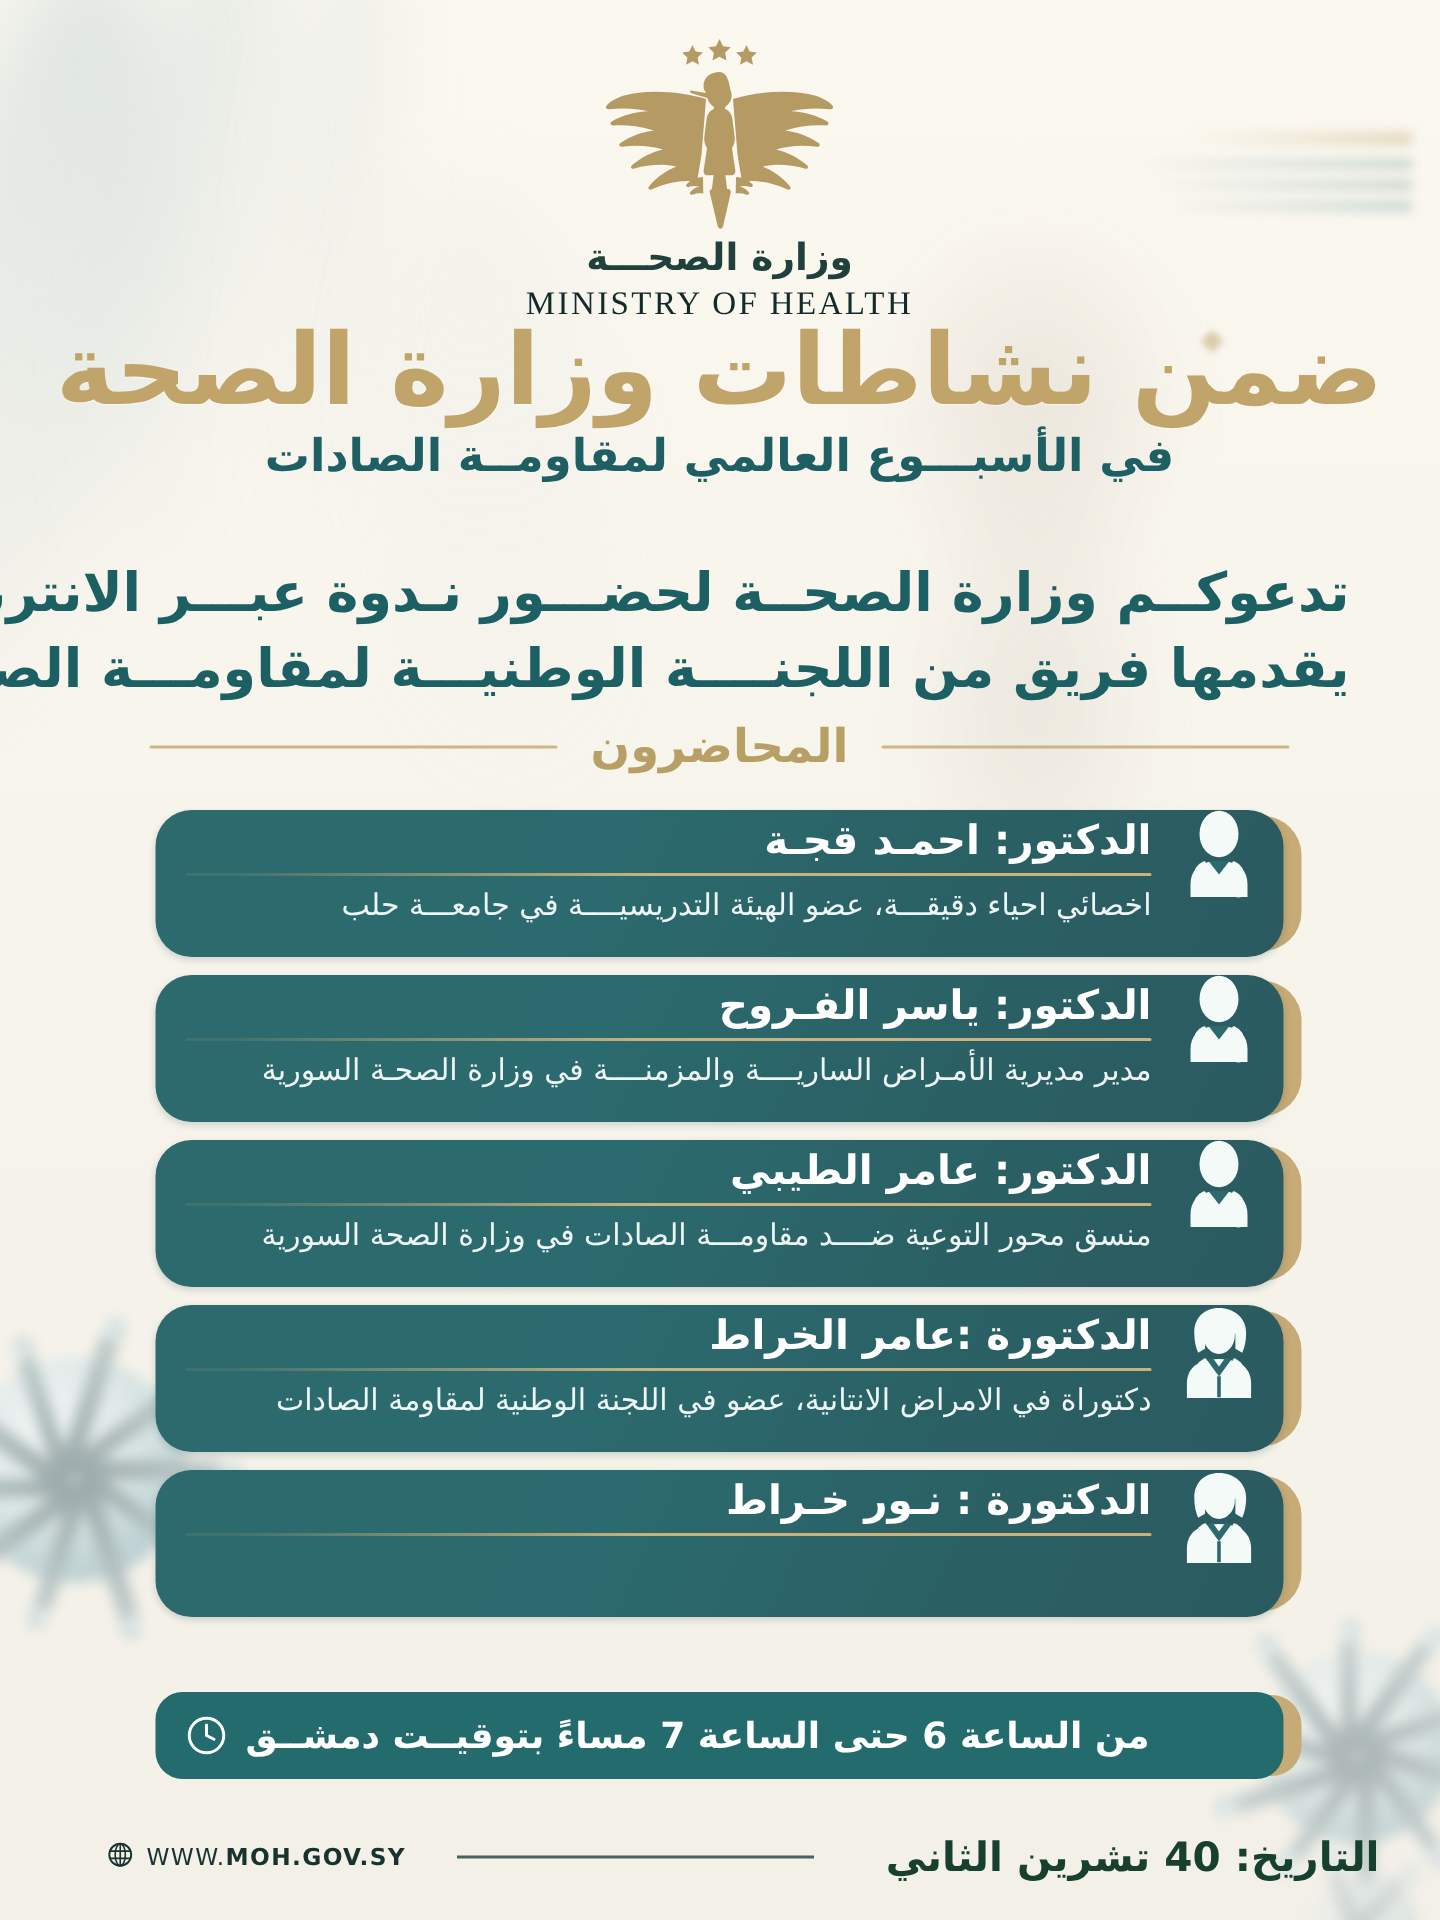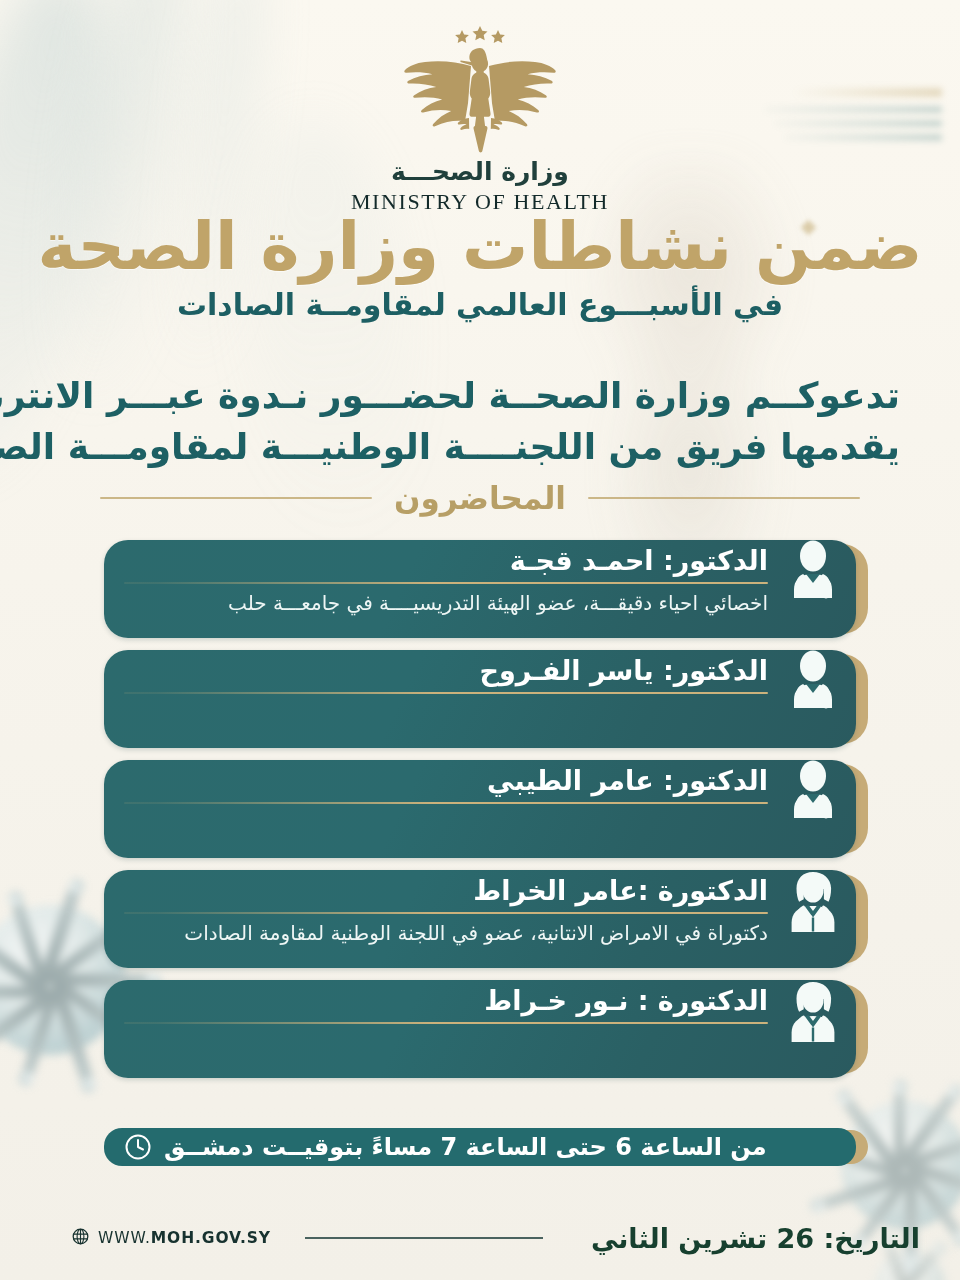--- a/index.html
+++ b/index.html
@@ -170,21 +170,21 @@
   .card-divider{
     height:2px;margin:6px 0 7px 0;border-radius:2px;
     background:linear-gradient(270deg,#cbb27c 0%,#cbb27c 52%,rgba(203,178,124,.12) 95%);
   }
   .card-role{
     font-size:20px;font-weight:500;color:#eef6f5;text-align:right;
     line-height:1.2;white-space:nowrap;letter-spacing:-.2px;
   }
 
   
-  .time-wrap{position:absolute;left:104px;right:104px;top:1128px;height:38px;}
+  .time-wrap{position:absolute;left:104px;right:104px;top:1128px;height:58px;}
   .time-accent{
     position:absolute;right:-12px;top:2px;bottom:2px;width:60px;
     background:#c6ab77;border-radius:0 20px 20px 0;
   }
   .time-bar{
     position:absolute;inset:0;background:#246b6e;border-radius:18px;
     display:flex;align-items:center;justify-content:flex-end;
     padding:0 16px 0 20px;gap:12px;
   }
   .time-text{
@@ -370,20 +370,21 @@
                 <path d="M19 35.5 c-3.6 1.6-5.6 5-5.6 9.2 0 4.2 2.6 7 6.2 7 3.6 0 6.2-2.8 6.2-7"></path>
                 <path d="M39 35.5 c3.6 1.6 5.6 5 5.6 9.2 0 2.6-1 4.6-2.6 5.8"></path>
               </g>
               <circle cx="42" cy="53.5" r="3.6" fill="none" stroke="#f4faf8" stroke-width="2.6"></circle>
               <path d="M22 34 l7 9 7-9" fill="#2c6a6d"></path>
             </svg>
           </div>
           <div class="card-text">
             <div class="card-name">الدكتور: ياسر الفـروح</div>
             <div class="card-divider"></div>
+            <div class="card-role">مدير مديرية الأمـراض الساريــــة والمزمنــــة في وزارة الصحـة السورية</div>
           </div>
         </div>
       </div>
 
       <div class="card-wrap">
         <div class="card-accent"></div>
         <div class="card">
           <div class="card-icon">
             <svg width="58" height="62" viewBox="0 0 58 62" aria-hidden="true">
               <g fill="#f4faf8">
@@ -395,20 +396,21 @@
                 <path d="M19 35.5 c-3.6 1.6-5.6 5-5.6 9.2 0 4.2 2.6 7 6.2 7 3.6 0 6.2-2.8 6.2-7"></path>
                 <path d="M39 35.5 c3.6 1.6 5.6 5 5.6 9.2 0 2.6-1 4.6-2.6 5.8"></path>
               </g>
               <circle cx="42" cy="53.5" r="3.6" fill="none" stroke="#f4faf8" stroke-width="2.6"></circle>
               <path d="M22 34 l7 9 7-9" fill="#2c6a6d"></path>
             </svg>
           </div>
           <div class="card-text">
             <div class="card-name">الدكتور: عامر الطيبي</div>
             <div class="card-divider"></div>
+            <div class="card-role">منسق محور التوعية ضــــد مقاومـــة الصادات في وزارة الصحة السورية</div>
           </div>
         </div>
       </div>
 
       <div class="card-wrap">
         <div class="card-accent"></div>
         <div class="card">
           <div class="card-icon">
             <svg width="62" height="64" viewBox="0 0 62 64" aria-hidden="true">
               <g fill="#f4faf8">
@@ -495,17 +497,17 @@
         <span>
           <svg width="17" height="17" viewBox="0 0 20 20" aria-hidden="true">
             <circle cx="10" cy="10" r="8.6" fill="none" stroke="#17322f" stroke-width="1.5"></circle>
             <ellipse cx="10" cy="10" rx="4" ry="8.6" fill="none" stroke="#17322f" stroke-width="1.3"></ellipse>
             <path d="M1.6 7.2 H18.4 M1.6 12.8 H18.4 M10 1.4 V18.6" fill="none" stroke="#17322f" stroke-width="1.3"></path>
           </svg>
         </span>
         <span class="url"><span class="www">WWW.</span><span>MOH.GOV.SY</span></span>
       </div>
       <div class="fline"></div>
-      <div class="date">التاريخ: 26 تشرين الثاني</div>
+      <div class="date">التاريخ: 40 تشرين الثاني</div>
     </div>
 
   </div>
 </div>
 
 </body></html>

